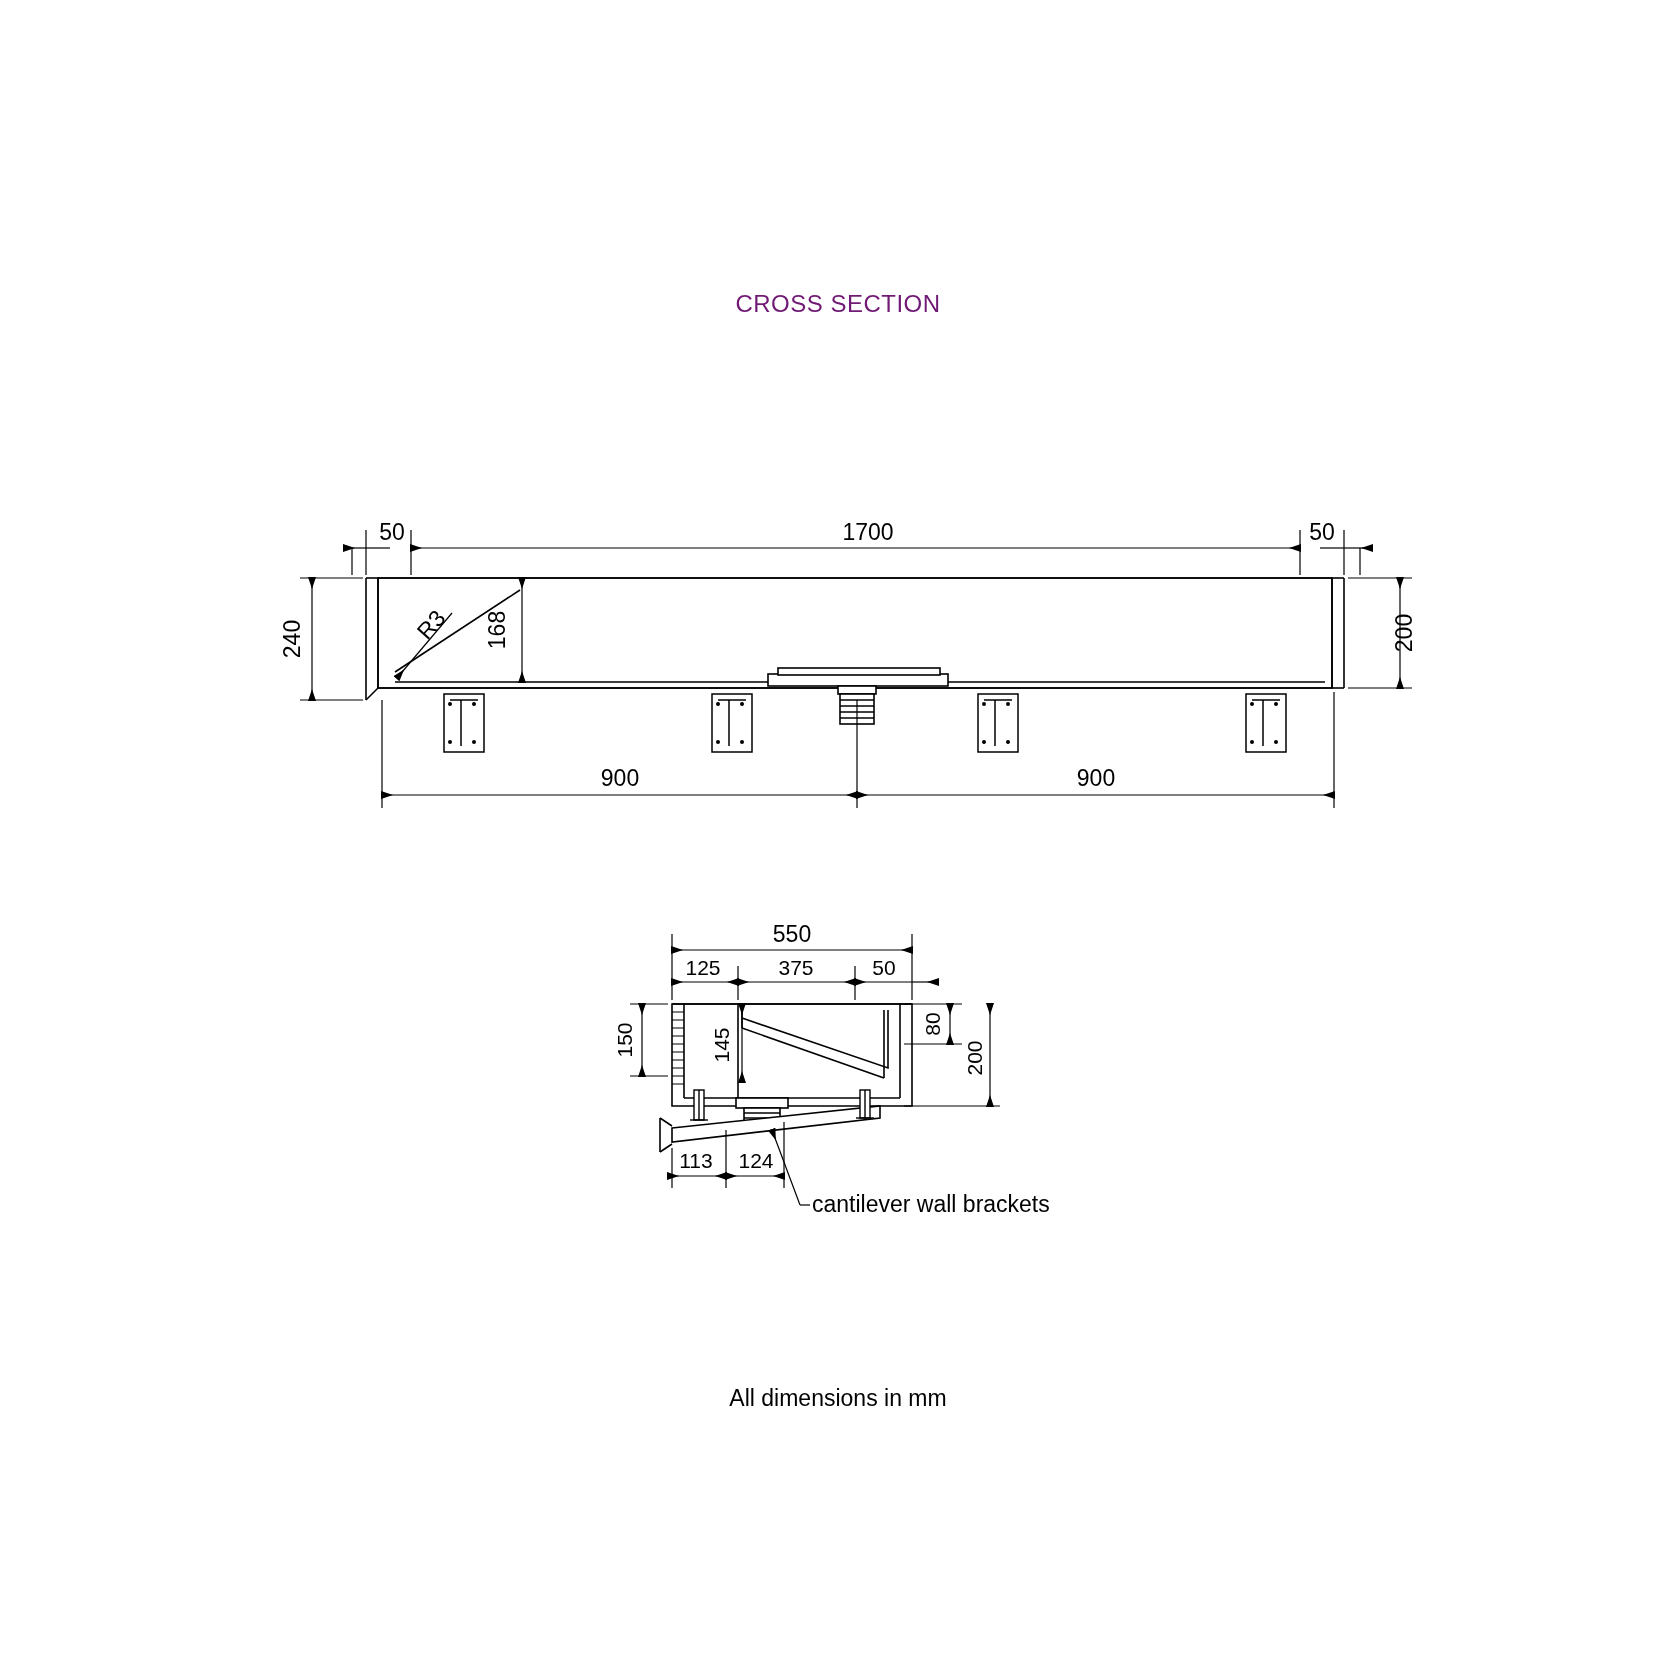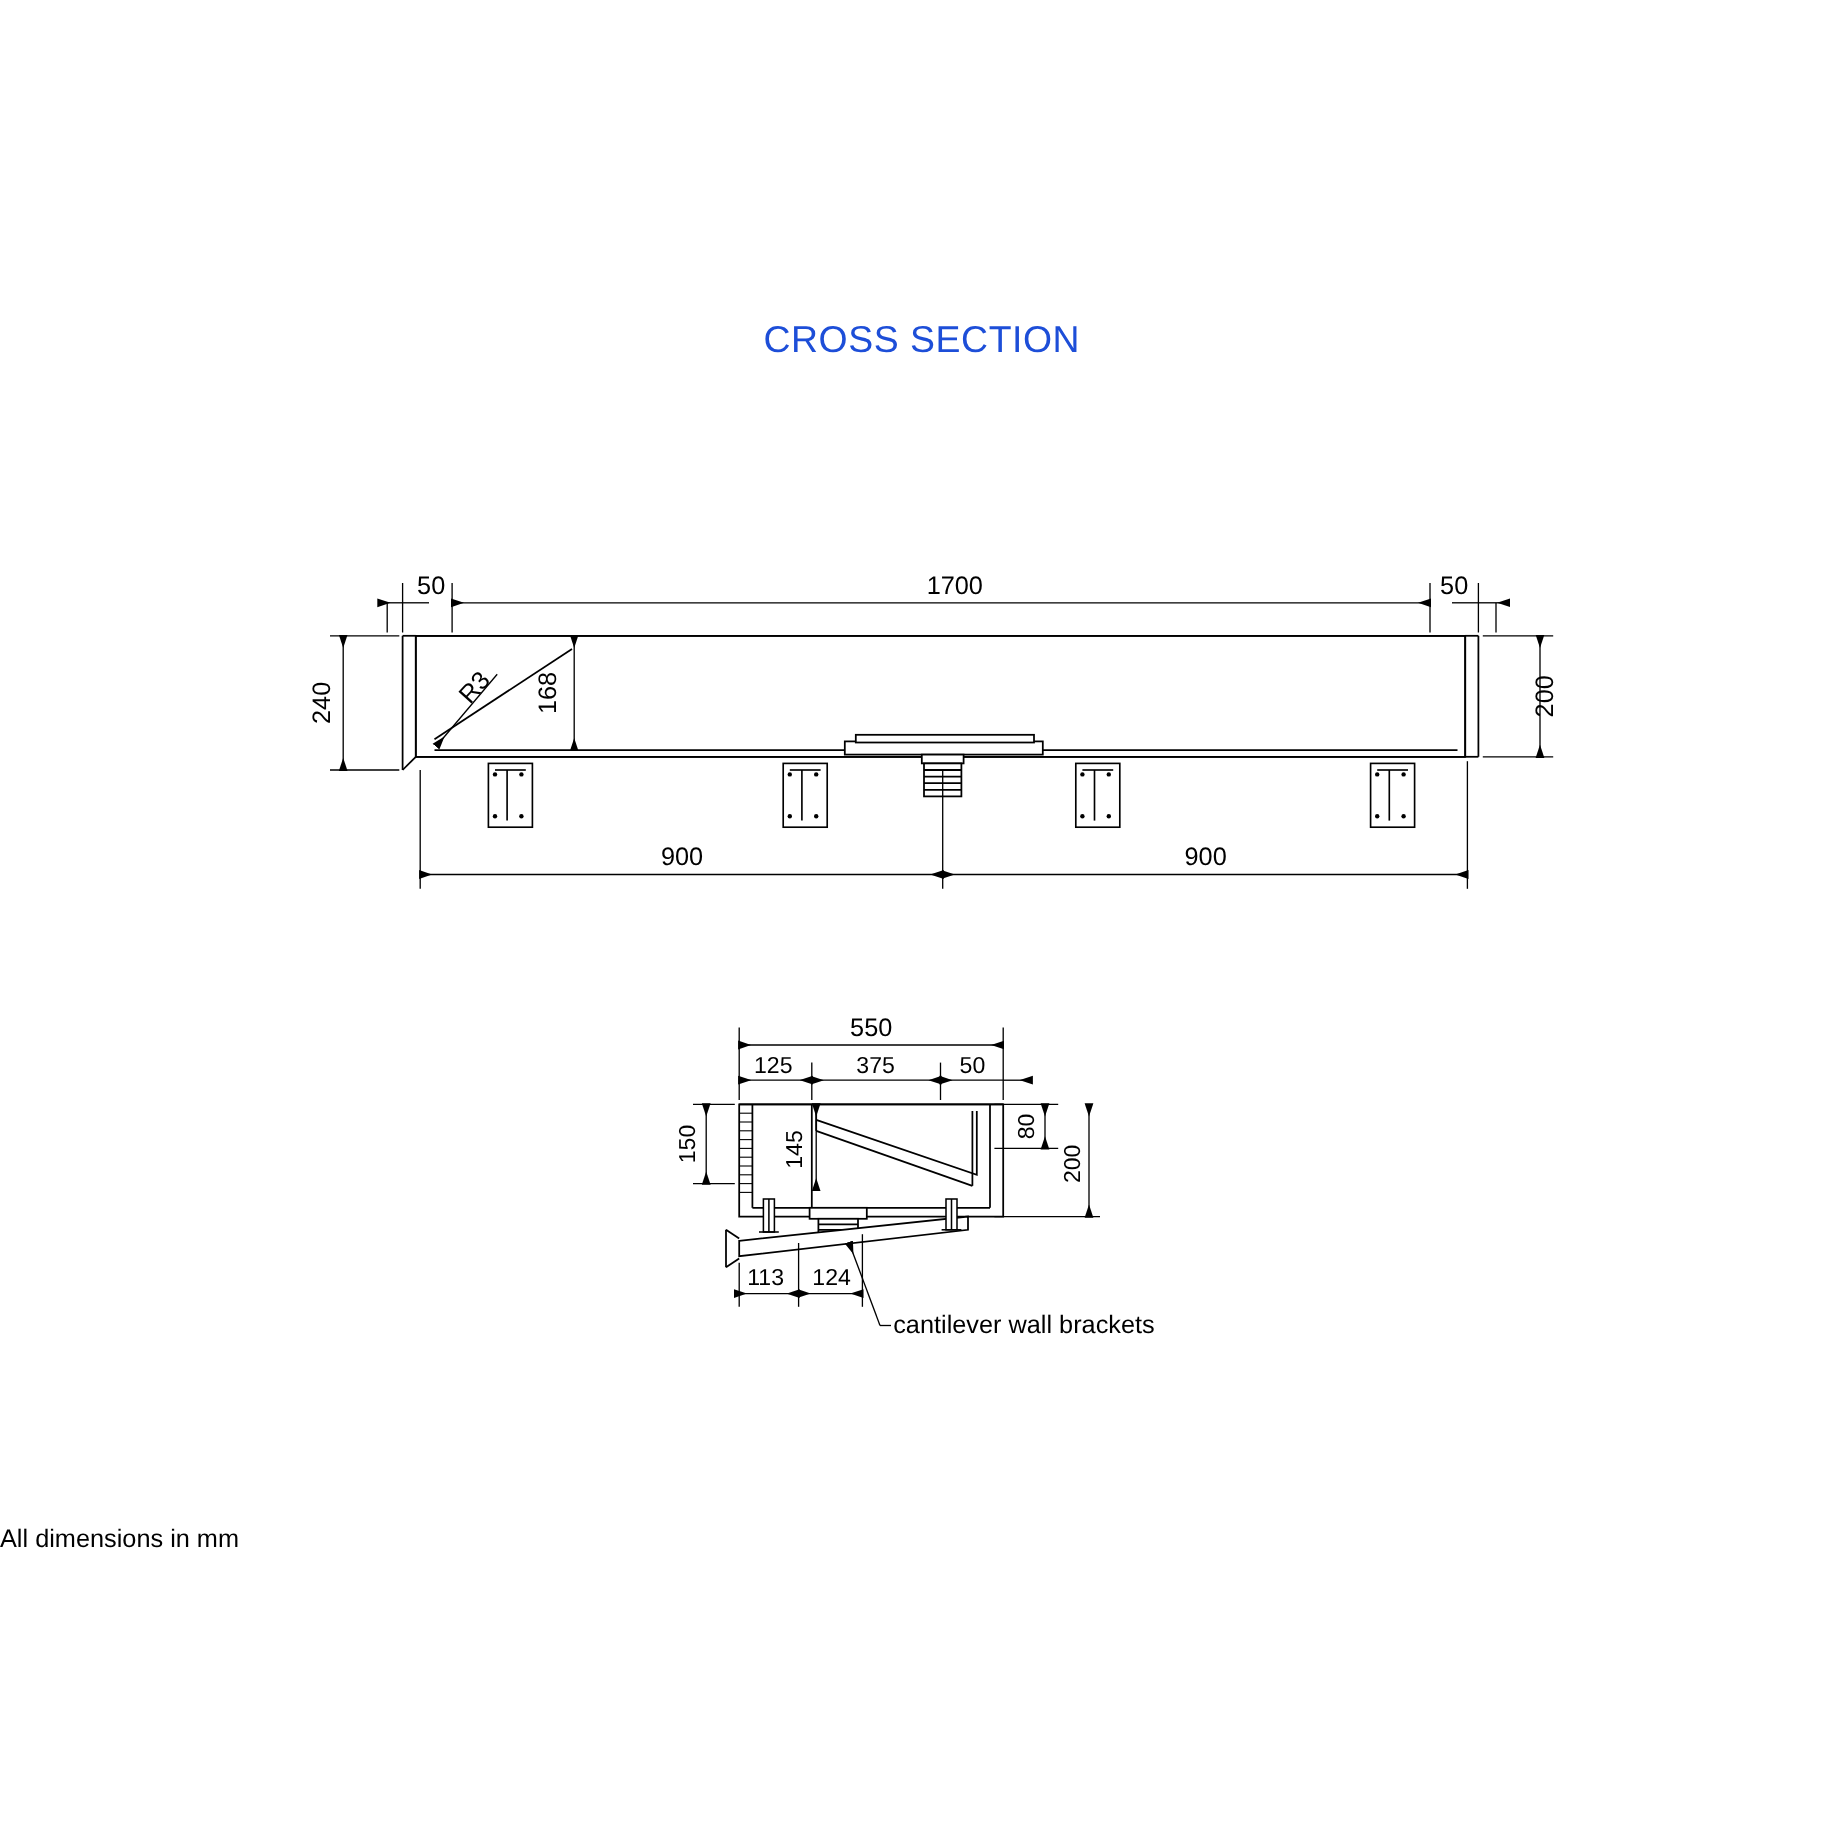--- a/index.html
+++ b/index.html
@@ -20,30 +20,30 @@
     left: 0; top: 0;
     width: 1676px;
     height: 1676px;
   }
   .title {
     position: absolute;
     left: 0;
     top: 290px;
     width: 1676px;
     text-align: center;
-    font-size: 34px;
+    font-size: 24px;
     letter-spacing: 0.5px;
-    color: #1d4ed8;
+    color: #701a75;
   }
   .footnote {
     position: absolute;
     left: 0;
     top: 1385px;
     width: 1676px;
-    text-align: left;
+    text-align: center;
     font-size: 23px;
     color: #000;
   }
   svg text {
     font-family: "Liberation Sans", sans-serif;
     fill: #000;
   }
   .dimtxt { font-size: 23px; }
   .dimtxt-sm { font-size: 21px; }
   .lbl { font-size: 23px; }

